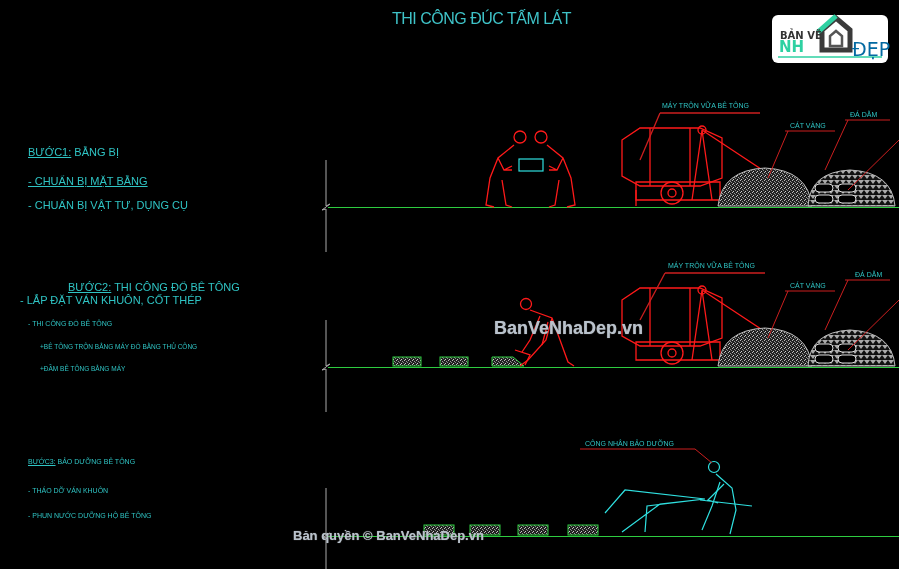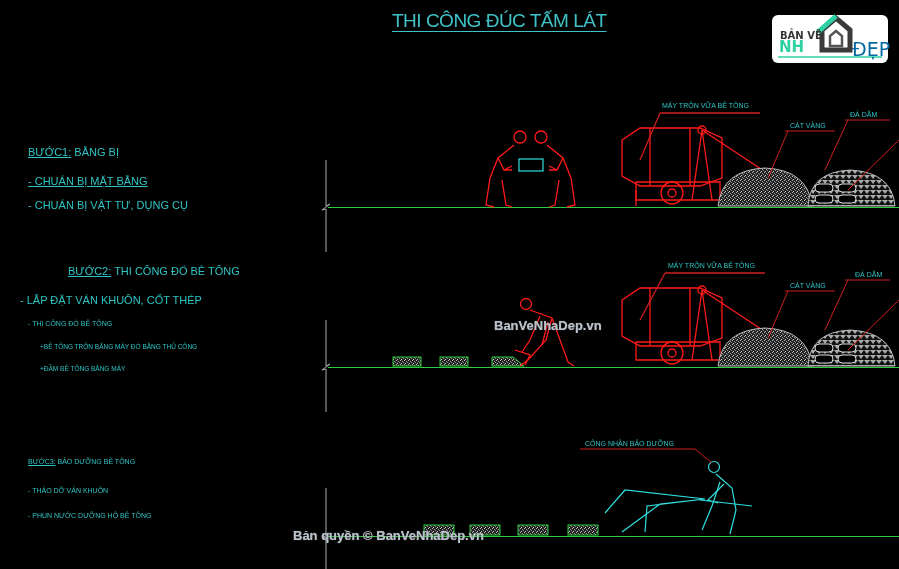--- a/index.html
+++ b/index.html
@@ -1,18 +1,18 @@
 <!DOCTYPE html>
 <html><head>
 <meta charset="utf-8">
 <style>
   html,body{margin:0;padding:0;background:#000;}
   body{width:899px;height:569px;position:relative;overflow:hidden;font-family:"DejaVu Sans",sans-serif;}
   .abs{position:absolute;}
-  .title{left:392px;top:10px;color:#3fc3c8;font-size:19px;letter-spacing:-0.5px;text-decoration:underline;text-underline-offset:4px;white-space:nowrap;font-family:"Liberation Sans",sans-serif;}
+  .title{left:392px;top:10px;color:#3fc3c8;font-size:16px;letter-spacing:-0.5px;text-underline-offset:4px;white-space:nowrap;font-family:"Liberation Sans",sans-serif;}
   .txt{color:#2fc4c4;white-space:nowrap;font-family:"Liberation Sans",sans-serif;}
   .step{font-size:11px;}
   .step .lbl{text-decoration:underline;margin-top:40px;}
   .l1{font-size:11px;}
   .l2{font-size:7px;}
   .l3{font-size:6.5px;}
   .callout{color:#2fc4c4;font-size:7px;white-space:nowrap;font-family:"Liberation Sans",sans-serif;}
   .wm{color:#b9c2cc;font-weight:bold;font-family:"Liberation Sans",sans-serif;white-space:nowrap;text-shadow:0 0 1px #888;}
   svg{position:absolute;left:0;top:0;}
   .logo{left:770px;top:10px;width:120px;height:55px;}
@@ -35,21 +35,21 @@
   <span class="abs" style="left:82px;top:28px;font-size:19px;color:#0369a1;">ĐẸP</span>
 </div>
 
 <div class="abs txt step" style="left:28px;top:146px;">
   <span class="lbl">BƯỚC1:</span>
   <span>BẰNG BỊ</span>
 </div>
 <div class="abs txt l1" style="left:28px;top:175px;text-decoration:underline;">- CHUẨN BỊ MẶT BẰNG</div>
 <div class="abs txt l1" style="left:28px;top:199px;">- CHUẨN BỊ VẬT TƯ, DỤNG CỤ</div>
 
-<div class="abs txt step" style="left:28px;top:265px;padding-left:40px;">
+<div class="abs txt step" style="left:28px;top:281px;padding-left:40px;">
   <span class="lbl">BƯỚC2:</span>
   <span>THI CÔNG ĐỔ BÊ TÔNG</span>
 </div>
 <div class="abs txt l1" style="left:20px;top:294px;">- LẮP ĐẶT VÁN KHUÔN, CỐT THÉP</div>
 <div class="abs txt l2" style="left:28px;top:320px;">- THI CÔNG ĐỔ BÊ TÔNG</div>
 <div class="abs txt l3" style="left:40px;top:343px;">+BÊ TÔNG TRỘN BẰNG MÁY ĐỔ BẰNG THỦ CÔNG</div>
 <div class="abs txt l3" style="left:40px;top:365px;">+ĐẦM BÊ TÔNG BẰNG MÁY</div>
 
 <div class="abs txt l2" style="left:28px;top:458px;">
   <span class="lbl" style="text-decoration:underline;">BƯỚC3:</span>
@@ -173,14 +173,14 @@
 </svg>
 
 <div class="abs callout" style="left:662px;top:102px;">MÁY TRỘN VỮA BÊ TÔNG</div>
 <div class="abs callout" style="left:790px;top:122px;">CÁT VÀNG</div>
 <div class="abs callout" style="left:850px;top:111px;">ĐÁ DĂM</div>
 <div class="abs callout" style="left:668px;top:262px;">MÁY TRỘN VỮA BÊ TÔNG</div>
 <div class="abs callout" style="left:790px;top:282px;">CÁT VÀNG</div>
 <div class="abs callout" style="left:855px;top:271px;">ĐÁ DĂM</div>
 <div class="abs callout" style="left:585px;top:440px;">CÔNG NHÂN BẢO DƯỠNG</div>
 
-<div class="abs wm" style="left:494px;top:318px;font-size:13px;">BanVeNhaDep.vn</div>
+<div class="abs wm" style="left:494px;top:318px;font-size:18px;">BanVeNhaDep.vn</div>
 <div class="abs wm" style="left:293px;top:528px;font-size:13px;">Bản quyền © BanVeNhaDep.vn</div>
 
 </body></html>

